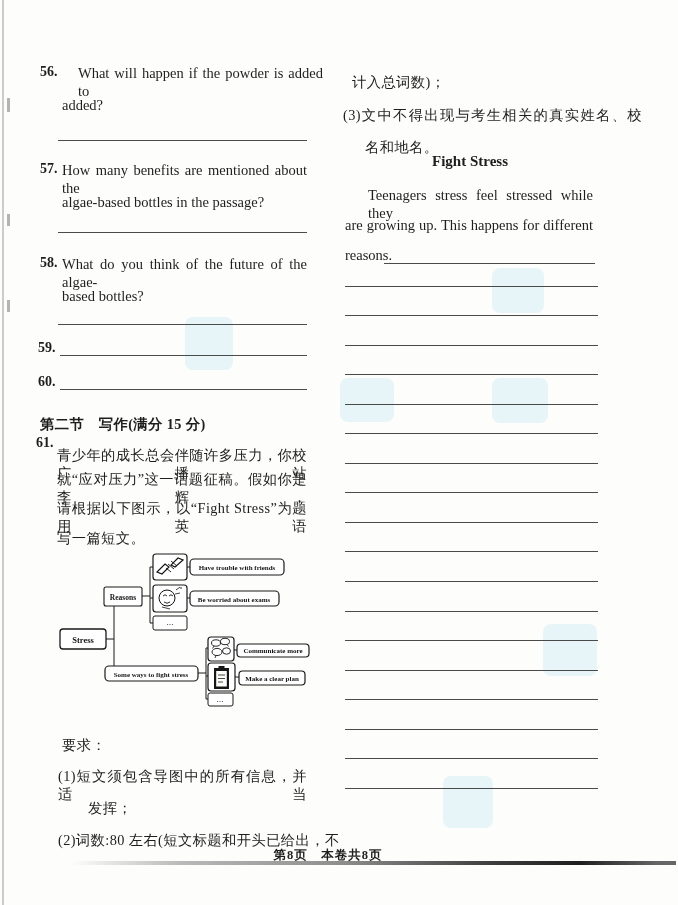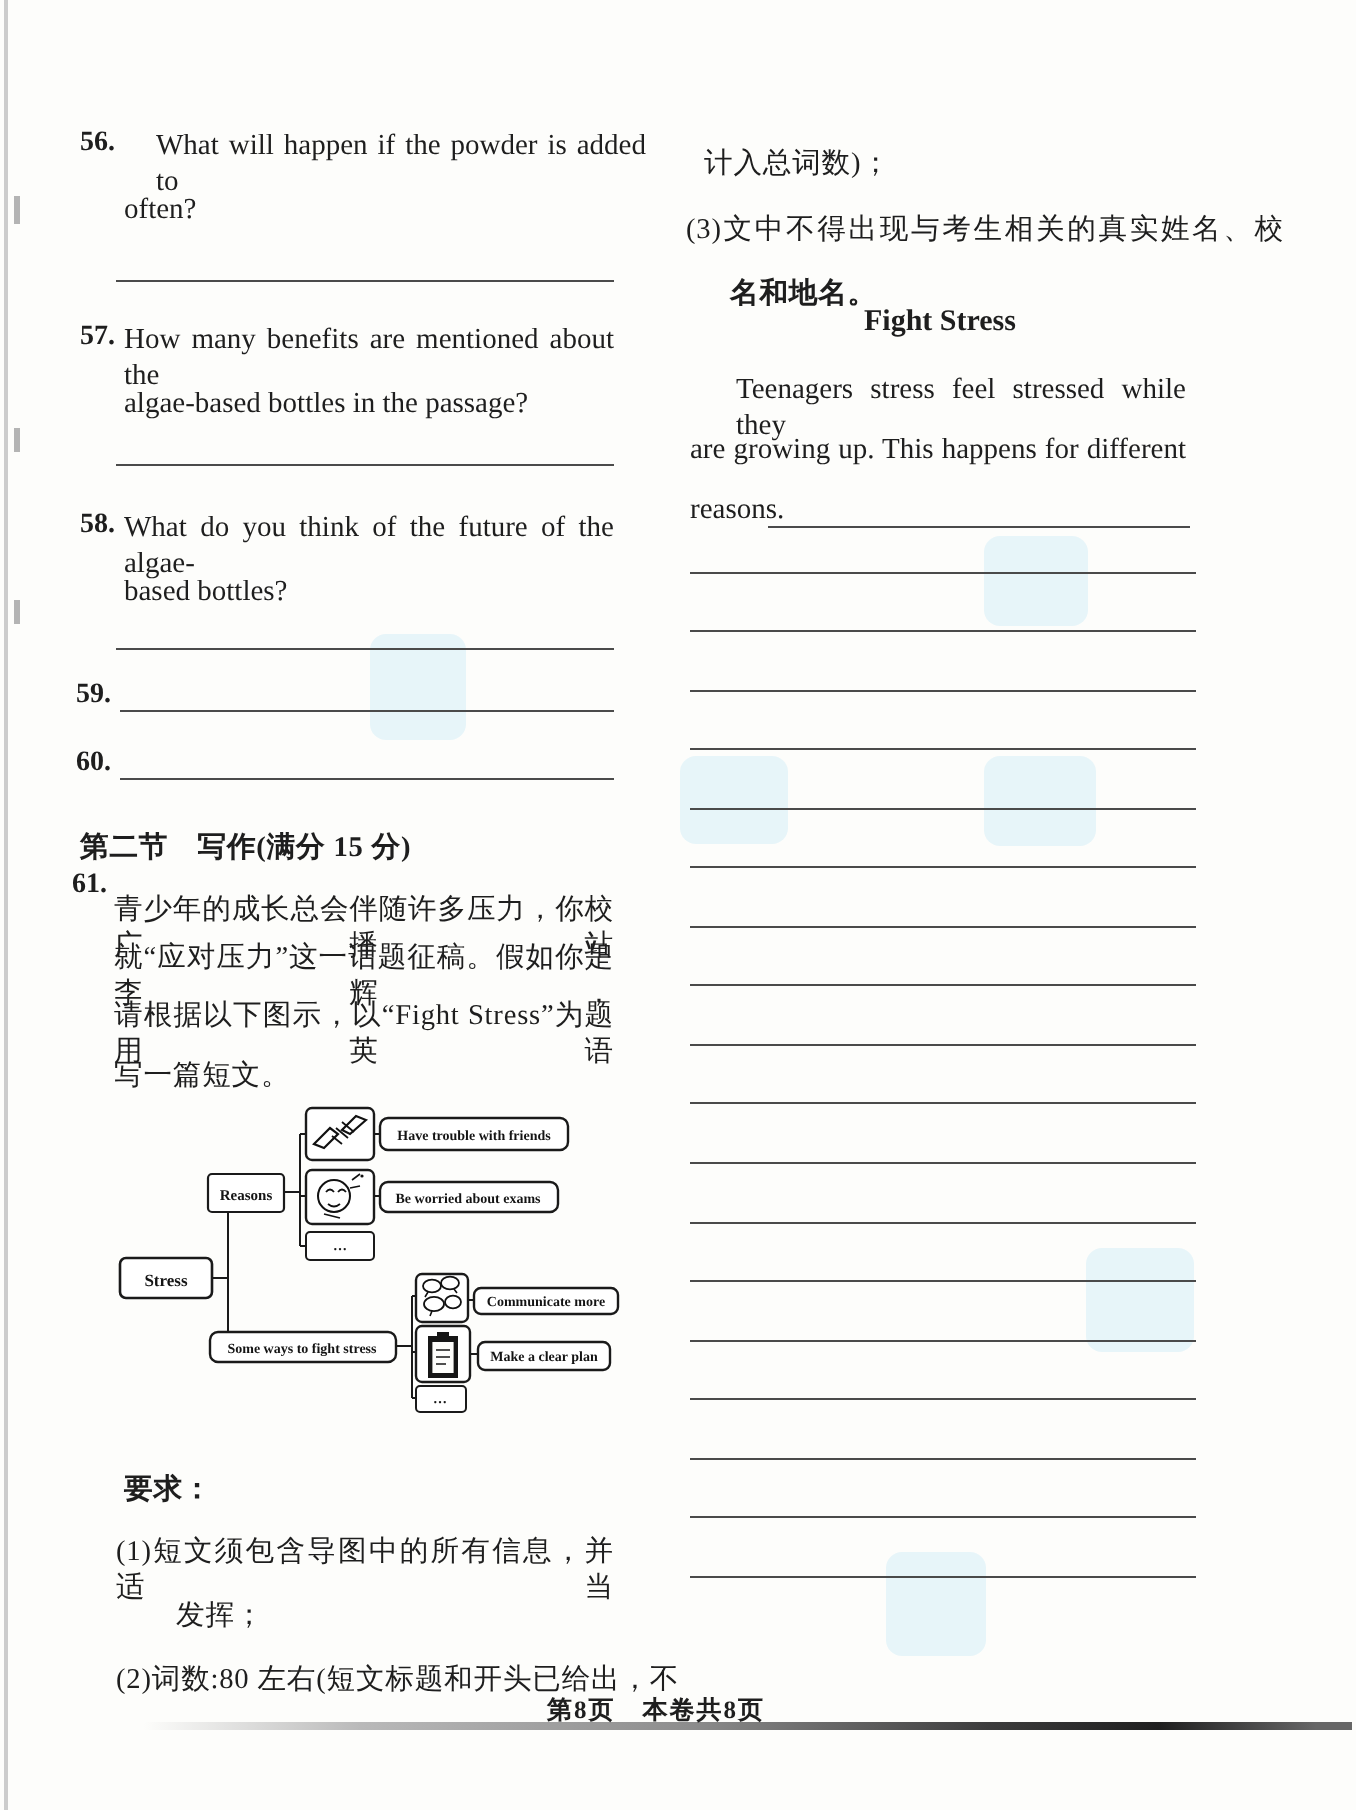--- a/index.html
+++ b/index.html
@@ -33,21 +33,21 @@
   <div class="smudge" style="left:492px;top:268px;width:52px;height:45px;"></div>
   <div class="smudge" style="left:340px;top:378px;width:54px;height:44px;"></div>
   <div class="smudge" style="left:492px;top:378px;width:56px;height:45px;"></div>
   <div class="smudge" style="left:543px;top:624px;width:54px;height:52px;"></div>
   <div class="smudge" style="left:443px;top:776px;width:50px;height:52px;"></div>
   <div class="smudge" style="left:185px;top:317px;width:48px;height:53px;"></div>
   <div class="streak"></div>
 
   <div class="num" style="left:40px;top:64px;">56.</div>
   <div class="ln just" style="left:62px;top:64px;width:245px;margin-left:16px;">What will happen if the powder is added to</div>
-  <div class="ln" style="left:62px;top:96px;">often?</div>
+  <div class="ln" style="left:62px;top:96px;">added?</div>
   <div class="blank" style="left:58px;top:140px;width:249px;"></div>
 
   <div class="num" style="left:40px;top:161px;">57.</div>
   <div class="ln just" style="left:62px;top:161px;width:245px;">How many benefits are mentioned about the</div>
   <div class="ln" style="left:62px;top:193px;">algae-based bottles in the passage?</div>
   <div class="blank" style="left:58px;top:232px;width:249px;"></div>
 
   <div class="num" style="left:40px;top:255px;">58.</div>
   <div class="ln just" style="left:62px;top:255px;width:245px;">What do you think of the future of the algae-</div>
   <div class="ln" style="left:62px;top:287px;">based bottles?</div>
@@ -143,28 +143,28 @@
       <rect x="189" y="126" width="66" height="14" rx="3.5" fill="#fff" stroke="#1a1a1a" stroke-width="1.2"></rect>
       <text x="222" y="135.5" font-size="7" text-anchor="middle">Make a clear plan</text>
     </g>
 
     <g>
       <rect x="158" y="148" width="25" height="13" rx="2" fill="#fff" stroke="#1a1a1a" stroke-width="1"></rect>
       <text x="170" y="156.5" font-size="7" text-anchor="middle">…</text>
     </g>
   </svg>
 
-  <div class="ln zh" style="left:62px;top:725px;font-weight:bold;">要求：</div>
+  <div class="ln zh" style="left:62px;top:725px;">要求：</div>
   <div class="ln zh just" style="left:58px;top:756px;width:249px;">(1)短文须包含导图中的所有信息，并适当</div>
   <div class="ln zh" style="left:88px;top:788px;">发挥；</div>
   <div class="ln zh" style="left:58px;top:820px;">(2)词数:80 左右(短文标题和开头已给出，不</div>
 
   <div class="ln zh" style="left:352px;top:62px;">计入总词数)；</div>
   <div class="ln zh just" style="left:343px;top:95px;width:299px;">(3)文中不得出现与考生相关的真实姓名、校</div>
-  <div class="ln zh" style="left:365px;top:127px;font-weight:bold;">名和地名。</div>
+  <div class="ln zh" style="left:365px;top:127px;">名和地名。</div>
 
   <div class="essay-title" style="left:345px;top:153px;width:250px;">Fight Stress</div>
 
   <div class="ln just" style="left:368px;top:186px;width:225px;">Teenagers stress feel stressed while they</div>
   <div class="ln just" style="left:345px;top:216px;width:248px;">are growing up. This happens for different</div>
   <div class="ln" style="left:345px;top:246px;">reasons.</div>
   <div class="blank" style="left:384px;top:263px;width:211px;"></div>
 
   <div class="wlines" style="left:345px;top:257px;width:253px;">
     <div class="wline"></div>

